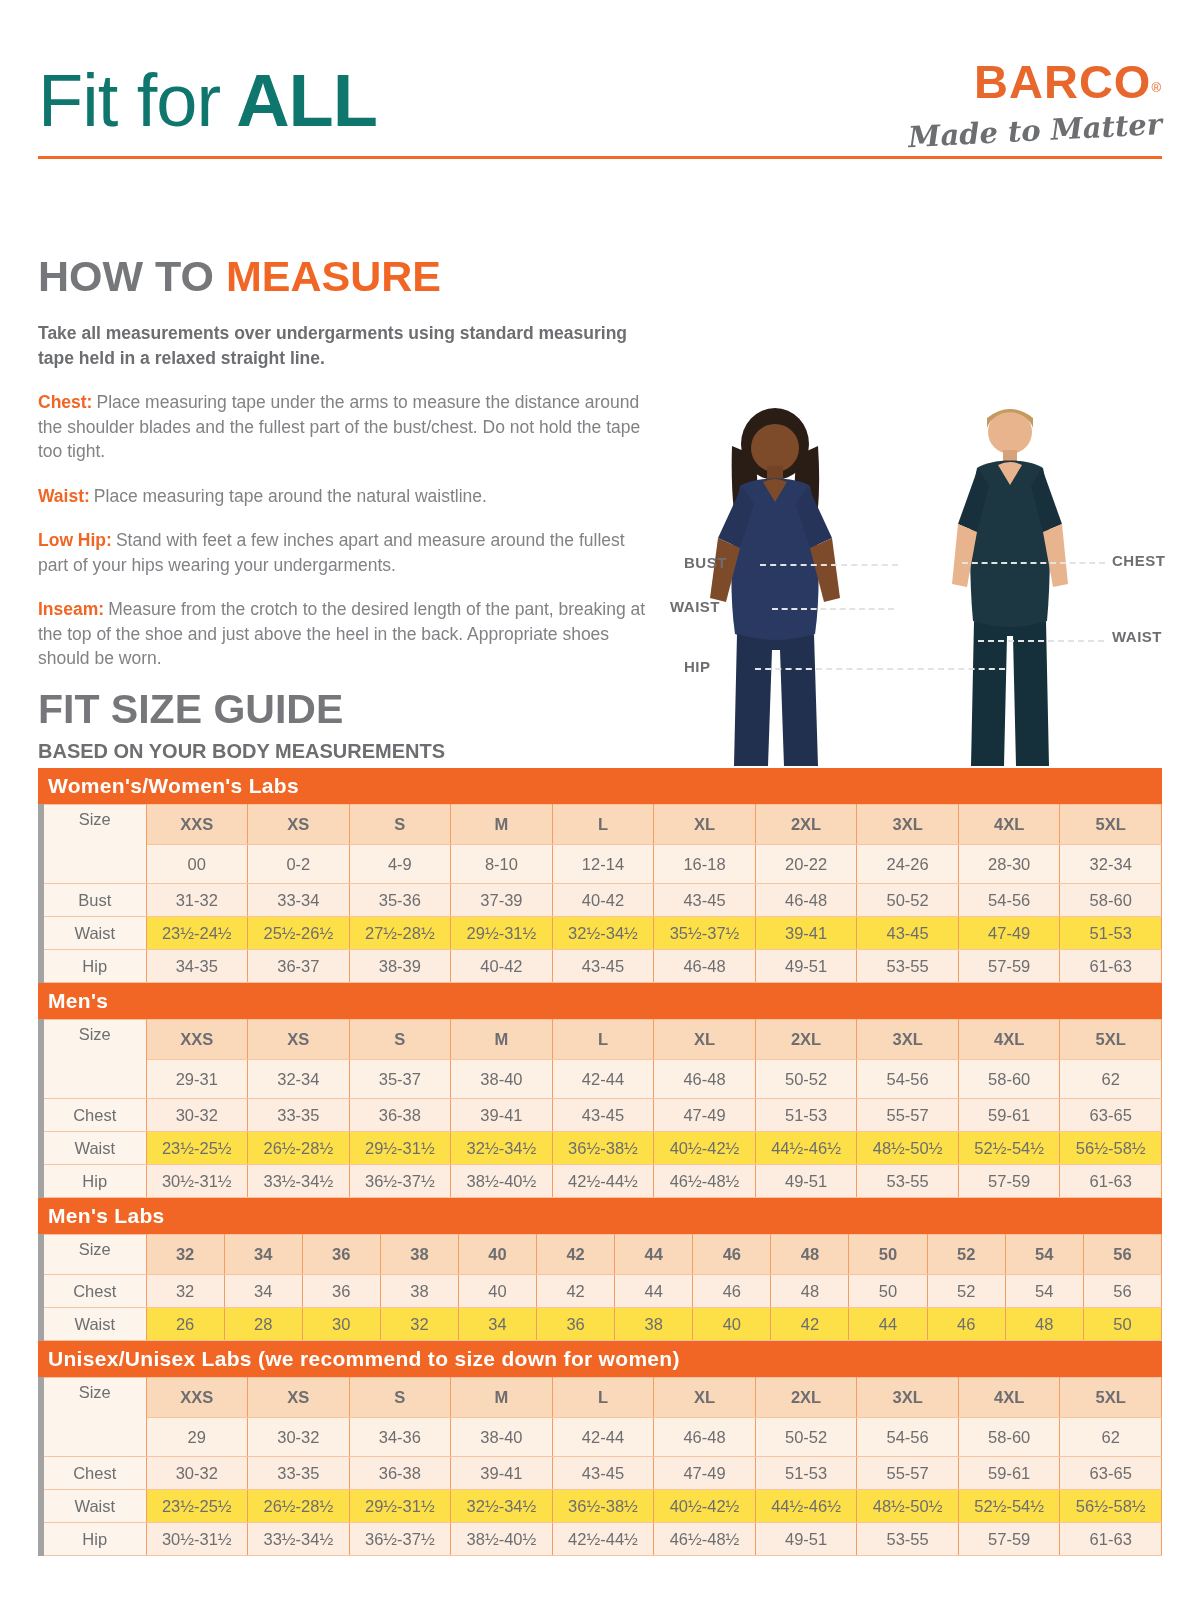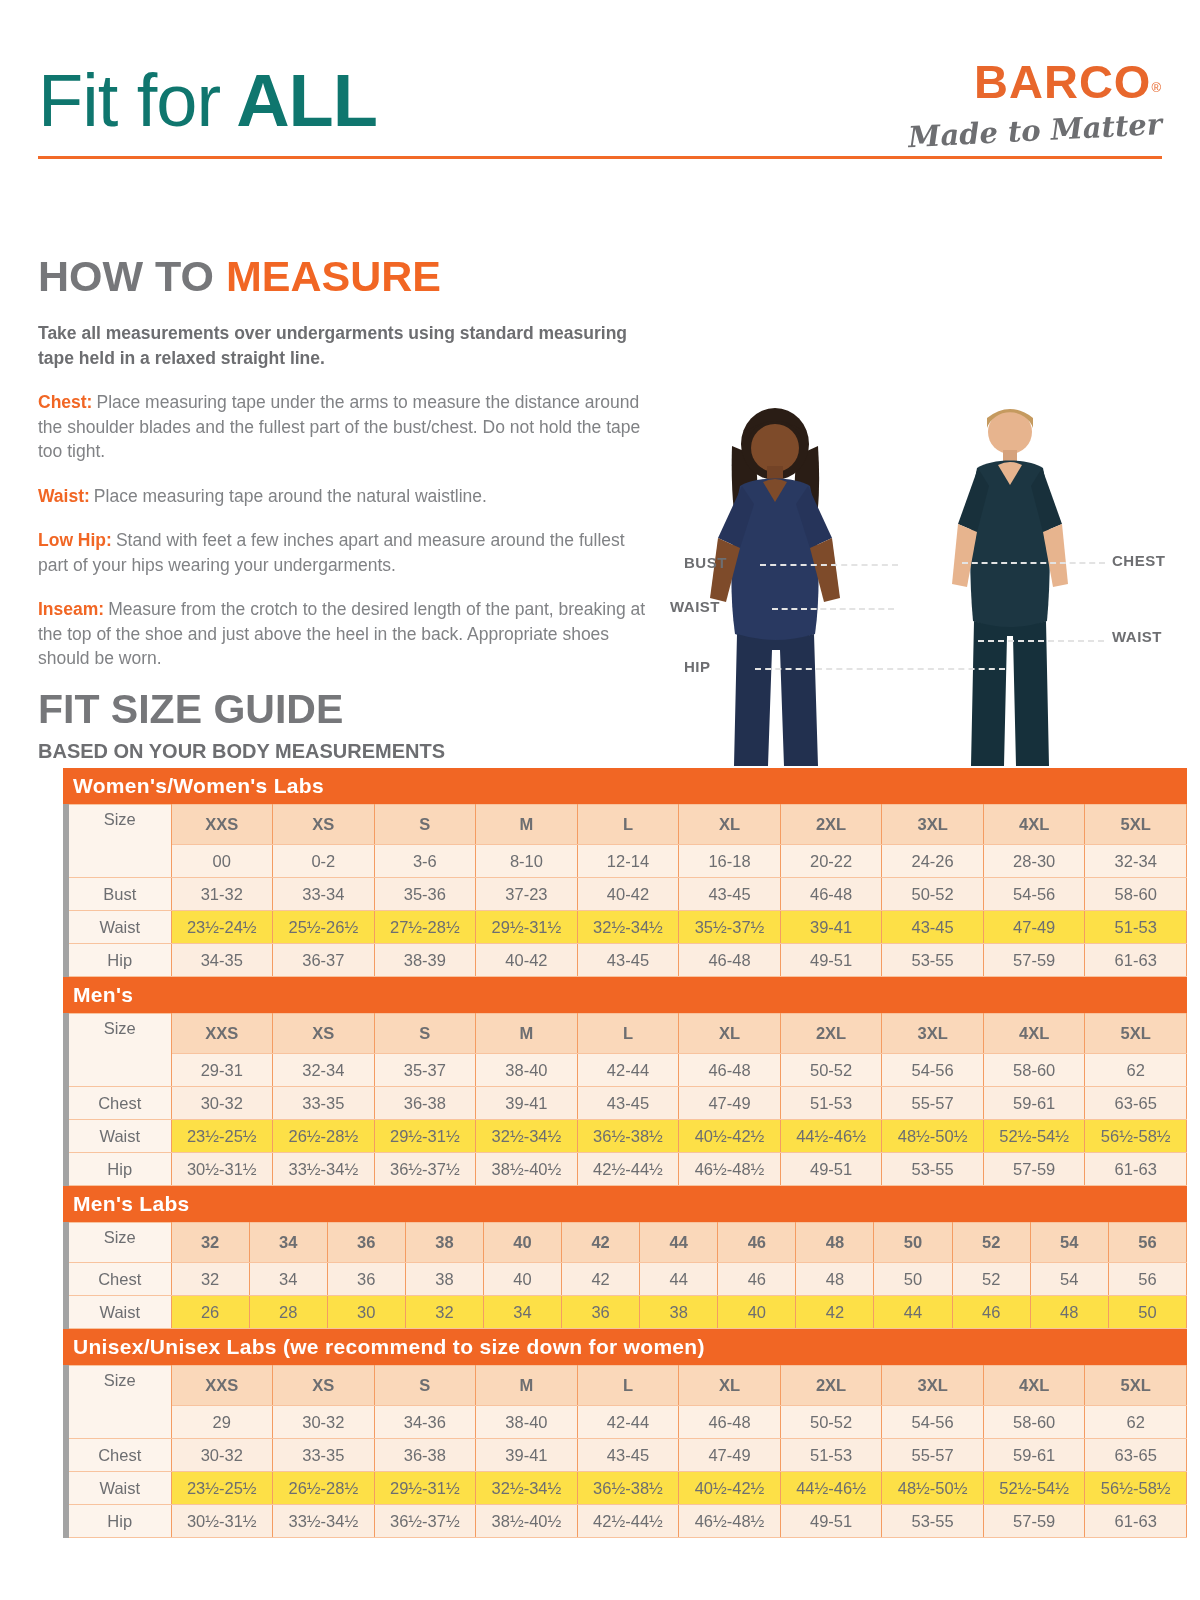--- a/index.html
+++ b/index.html
@@ -30,30 +30,30 @@
   
   .photo { position:absolute; left:660px; top:386px; width:530px; height:380px; }
   .photo svg { position:absolute; left:0; top:0; }
   .fig-label { position:absolute; font-size:15px; font-weight:700; color:#6d6e71; letter-spacing:0.5px; }
   .dash { position:absolute; border-top:2px dashed #e3e3e3; height:0; }
 
   
   .fsg-title { position:absolute; left:38px; top:686px; font-size:41px; font-weight:800; color:#76777A; }
   .fsg-sub { position:absolute; left:38px; top:740px; font-size:20px; font-weight:700; color:#6D6E71; }
 
-  .tables-wrap { position:absolute; left:38px; top:768px; width:1124px;margin-left:25px; }
+  .tables-wrap { position:absolute; left:38px; top:768px; width:1124px; }
   .section-bar { background:#F16624; color:#ffffff; font-weight:700; font-size:21px; padding:6px 0 6px 10px; letter-spacing:0.3px; }
   table.size-table { width:100%; border-collapse:collapse; table-layout:fixed; border-left:6px solid #a3a3a3; border-right:1px solid #F5A671; border-bottom:1px solid #F5A671; }
   table.size-table th, table.size-table td {
       border-left:1px solid #F49C62; border-right:1px solid #F49C62;
       border-top:1px solid #F8C39E; border-bottom:1px solid #F8C39E;
       font-size:16.5px; color:#6d6e71; text-align:center; padding:5px 2px; }
   th.size-label-cell { background:#FDF4EC; font-weight:400; text-align:left; padding-left:10px; vertical-align:top; padding-top:10px; font-size:17px; }
   th.col-head { background:#FAD8BA; font-weight:700; height:40px; font-size:17px; }
-  td.sub-head { background:#FDF0E4; height:33px; }
+  td.sub-head { background:#FDF0E4; height:39px; }
   td.row-label { background:#FDF4EC; text-align:left; padding-left:10px; }
   tr.data-row td.data-cell { background:#FCEDE0; height:33px; }
   tr.data-row.alt td.data-cell { background:#fde047; }
 </style>
 </head>
 <body>
 
 <div class="page">
 
   <div class="masthead">
@@ -147,37 +147,37 @@
             <th class="col-head">L</th>
             <th class="col-head">XL</th>
             <th class="col-head">2XL</th>
             <th class="col-head">3XL</th>
             <th class="col-head">4XL</th>
             <th class="col-head">5XL</th>
           </tr>
           <tr>
             <td class="sub-head">00</td>
             <td class="sub-head">0-2</td>
-            <td class="sub-head">3-6</td>
+            <td class="sub-head">4-9</td>
             <td class="sub-head">8-10</td>
             <td class="sub-head">12-14</td>
             <td class="sub-head">16-18</td>
             <td class="sub-head">20-22</td>
             <td class="sub-head">24-26</td>
             <td class="sub-head">28-30</td>
             <td class="sub-head">32-34</td>
           </tr>
         </thead>
         <tbody>
           <tr class="data-row">
             <td class="row-label">Bust</td>
             <td class="data-cell">31-32</td>
             <td class="data-cell">33-34</td>
             <td class="data-cell">35-36</td>
-            <td class="data-cell">37-23</td>
+            <td class="data-cell">37-39</td>
             <td class="data-cell">40-42</td>
             <td class="data-cell">43-45</td>
             <td class="data-cell">46-48</td>
             <td class="data-cell">50-52</td>
             <td class="data-cell">54-56</td>
             <td class="data-cell">58-60</td>
           </tr>
           <tr class="data-row alt">
             <td class="row-label">Waist</td>
             <td class="data-cell">23½-24½</td>

